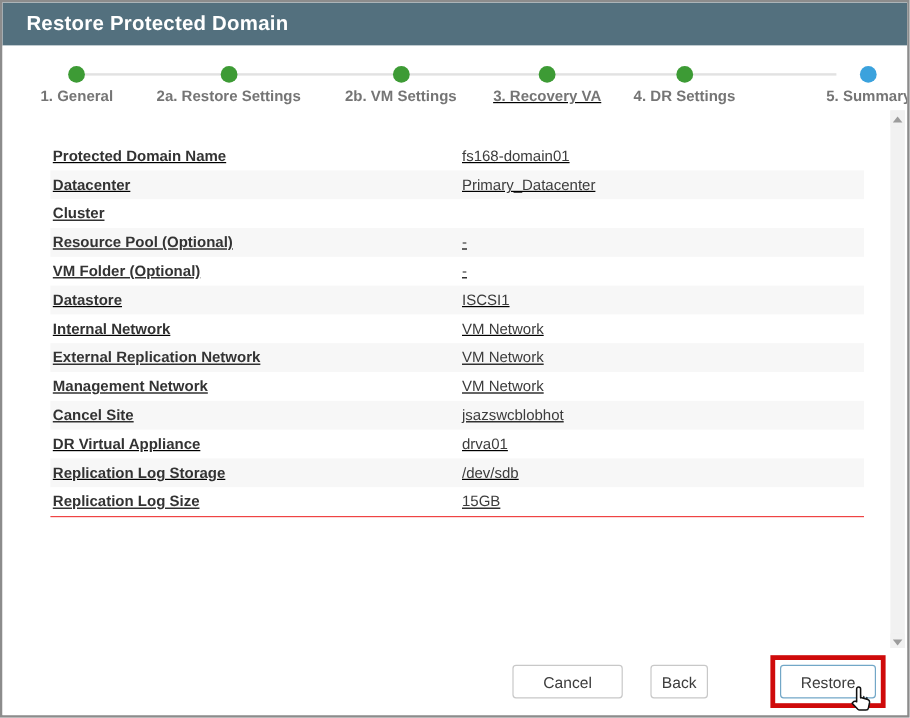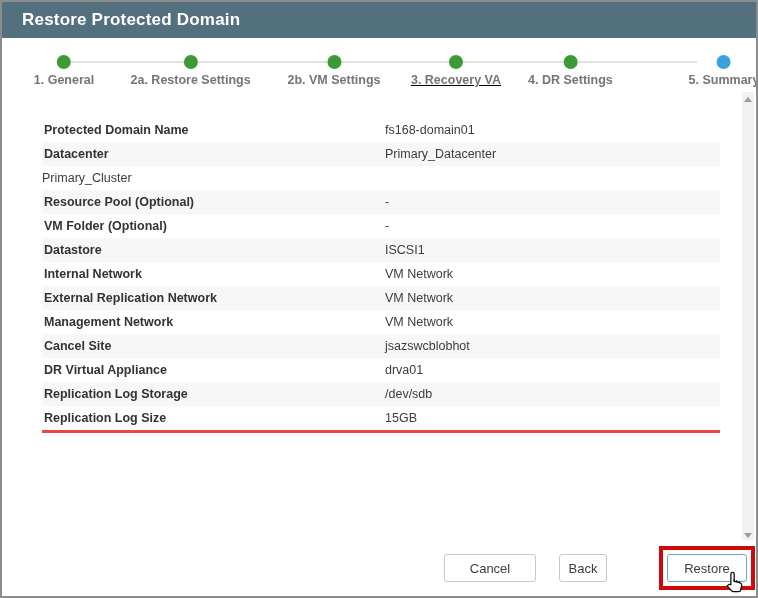--- a/index.html
+++ b/index.html
@@ -57,21 +57,22 @@
   }
   
   .content {
     position: absolute;
     left: 0; right: 14px; top: 90px; bottom: 56px;
     background: #fff;
     overflow: hidden;
   }
   .rows {
     margin: 26px 22px 0 40px;
-    border-bottom: 3px solid #ef4444;
+    border-bottom: 1px solid #ef4444;
+    text-decoration: underline;
   }
   .row {
     display: flex;
     height: 24px; line-height: 24px;
     font-size: 12.5px; color: #3c3c3c;
   }
   .row.striped { background: #f7f7f7; }
   .row .k {
     width: 343px; flex: 0 0 343px;
     padding-left: 2px;
@@ -104,21 +105,21 @@
     width: 0; height: 0;
     border-left: 4px solid transparent; border-right: 4px solid transparent;
     border-top: 5px solid #9c9c9c;
   }
   
   .footer {
     position: absolute;
     left: 0; right: 0; bottom: 0; height: 56px;
     background: #fff;
     display: flex; align-items: center; justify-content: flex-end;
-    padding-right: 1px;
+    padding-right: 18px;
   }
   .btn-std {
     height: 28px;
     background: #fff;
     border: 1px solid #c8c8c8;
     border-radius: 3px;
     font-family: "Liberation Sans", sans-serif;
     font-size: 13px; color: #3c3c3c;
     cursor: pointer;
   }
@@ -184,21 +185,21 @@
 
     <div class="row">
           <div class="k">Protected Domain Name</div>
           <div class="v">fs168-domain01</div>
         </div>
         <div class="row striped">
           <div class="k">Datacenter</div>
           <div class="v">Primary_Datacenter</div>
         </div>
         <div class="row">
-          <div class="v">Primary_Cluster</div>
+          <div class="k">Cluster</div>
         </div>
         <div class="row striped">
           <div class="k">Resource Pool (Optional)</div>
           <div class="v">-</div>
         </div>
         <div class="row">
           <div class="k">VM Folder (Optional)</div>
           <div class="v">-</div>
         </div>
         <div class="row striped">

